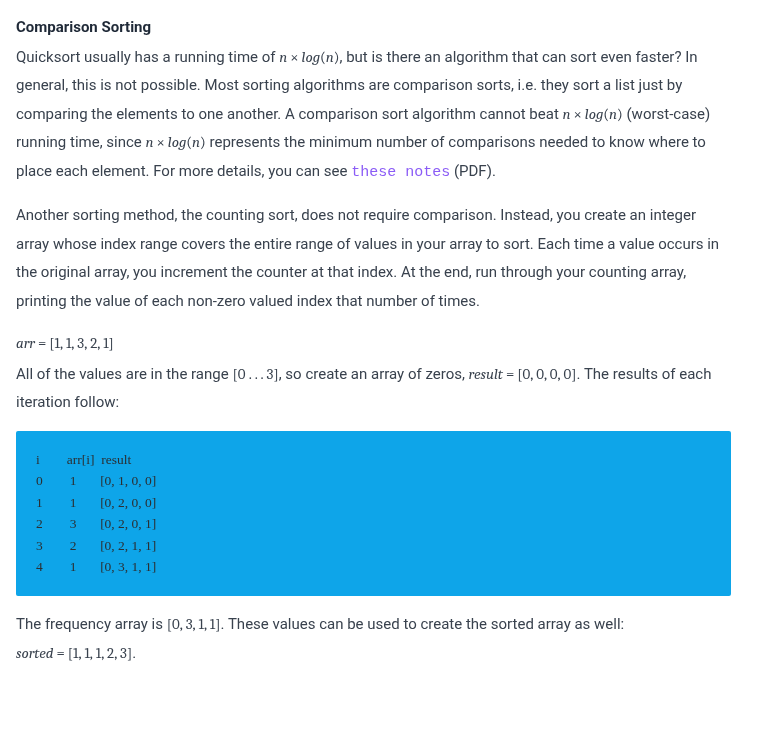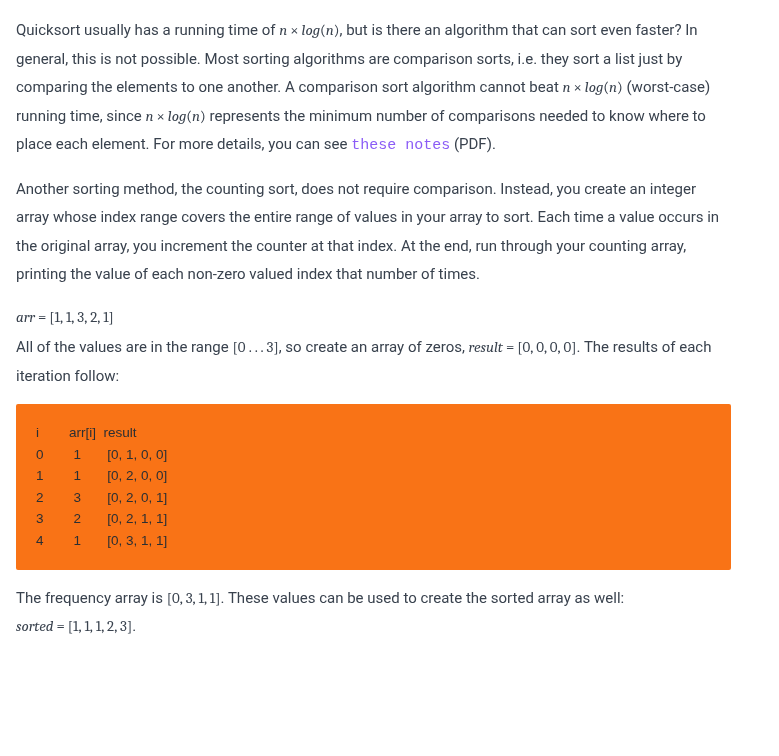--- a/index.html
+++ b/index.html
@@ -36,36 +36,37 @@
   }
   .math .paren {
     font-style: normal;
   }
   a.link {
     color: #8b5cf6;
     text-decoration: none;
     font-family: Liberation Mono, monospace;
   }
   pre.codeblock {
-    background: #f97316;
+    background: #0ea5e9;
     border-radius: 2px;
     padding: 18px 20px;
-    font-family: Liberation Sans, sans-serif;
+    font-family: Liberation Serif, serif;
     font-size: 13.5px;
     line-height: 1.6;
     color: #2b2f33;
     overflow-x: auto;
     margin: 14px 0;
     white-space: pre;
   }
 </style>
 </head>
 <body>
 
 <p>
+  <strong class="heading">Comparison Sorting</strong>
   <span>Quicksort usually has a running time of </span><span class="math"><span>n</span><span class="op">×</span><span class="fn">log</span><span class="paren">(</span><span>n</span><span class="paren">)</span></span><span>, but is there an algorithm that can sort even faster? In general, this is not possible. Most sorting algorithms are comparison sorts, i.e. they sort a list just by comparing the elements to one another. A comparison sort algorithm cannot beat </span><span class="math"><span>n</span><span class="op">×</span><span class="fn">log</span><span class="paren">(</span><span>n</span><span class="paren">)</span></span><span> (worst-case) running time, since </span><span class="math"><span>n</span><span class="op">×</span><span class="fn">log</span><span class="paren">(</span><span>n</span><span class="paren">)</span></span><span> represents the minimum number of comparisons needed to know where to place each element. For more details, you can see </span><a href="#" class="link">these notes</a><span> (PDF).</span>
 </p>
 
 <p>
   <span>Another sorting method, the counting sort, does not require comparison. Instead, you create an integer array whose index range covers the entire range of values in your array to sort. Each time a value occurs in the original array, you increment the counter at that index. At the end, run through your counting array, printing the value of each non-zero valued index that number of times.</span>
 </p>
 
 <p style="margin-bottom:2px;">
   <span class="math"><span>arr</span><span class="op">=</span><span class="paren">[1, 1, 3, 2, 1]</span></span>
 </p>

